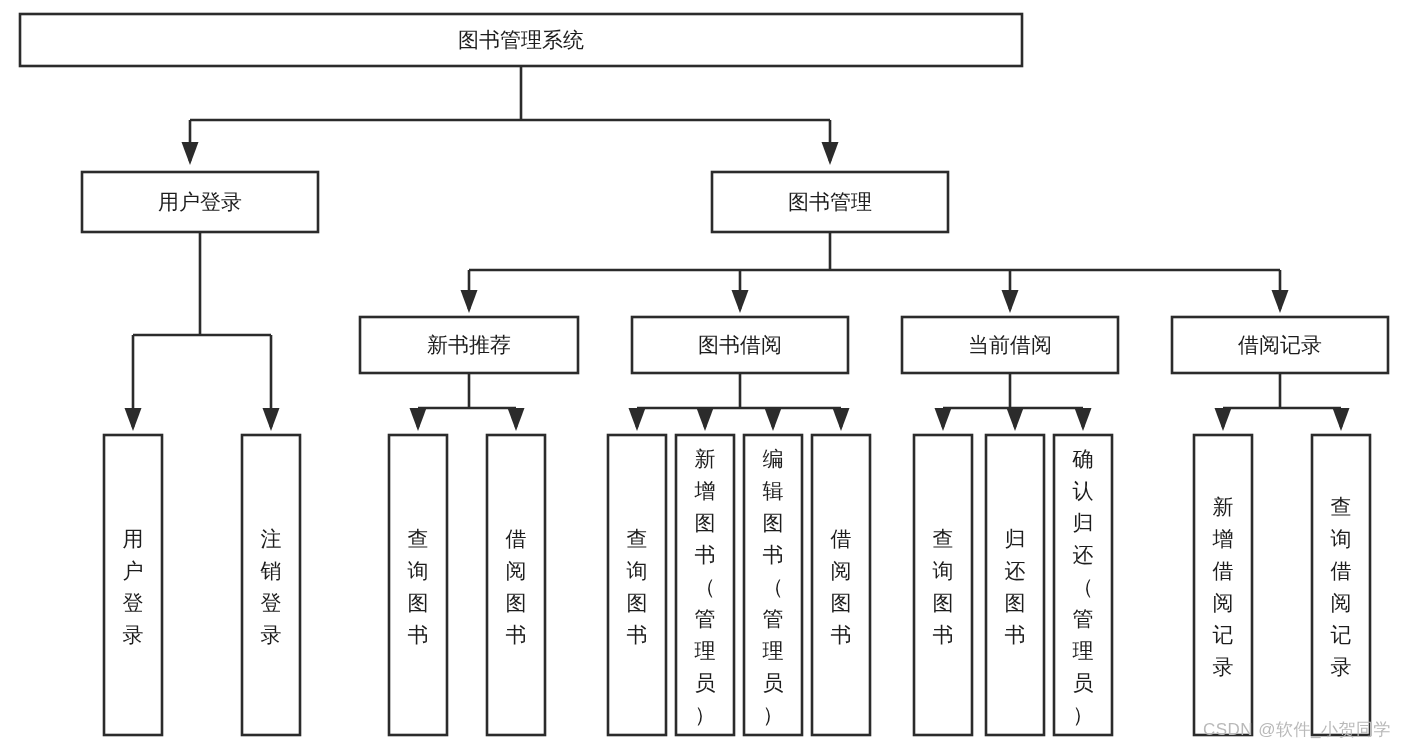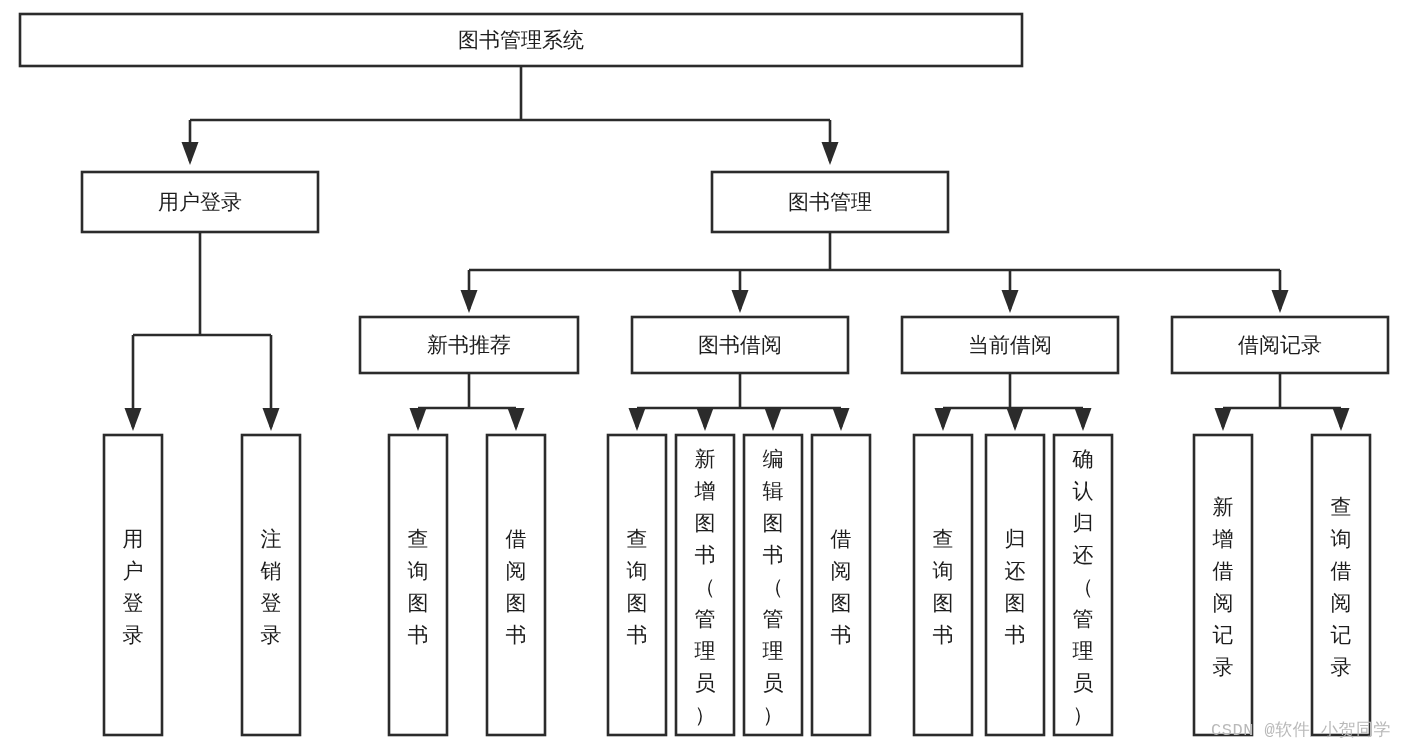--- a/index.html
+++ b/index.html
@@ -51,21 +51,21 @@
   .node-label-v {
     font-family: "DejaVu Sans", "Liberation Sans", sans-serif;
     font-size: 21px;
     fill: #1d1d1d;
     text-anchor: middle;
   }
   .watermark-text {
     position: absolute;
     right: 14px;
     bottom: 6px;
-    font-family: Liberation Mono, monospace;
+    font-family: Liberation Sans, sans-serif;
     font-size: 17px;
     color: #b9b9b9;
     letter-spacing: 0.5px;
     white-space: nowrap;
     user-select: none;
   }
 </style>
 </head>
 <body>
 

